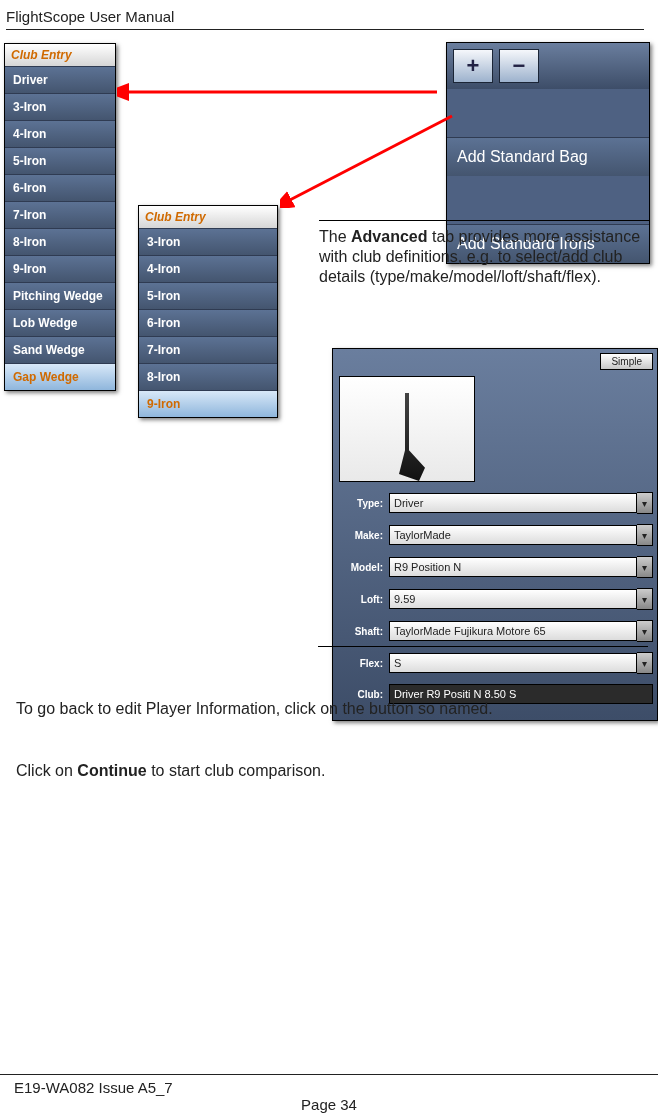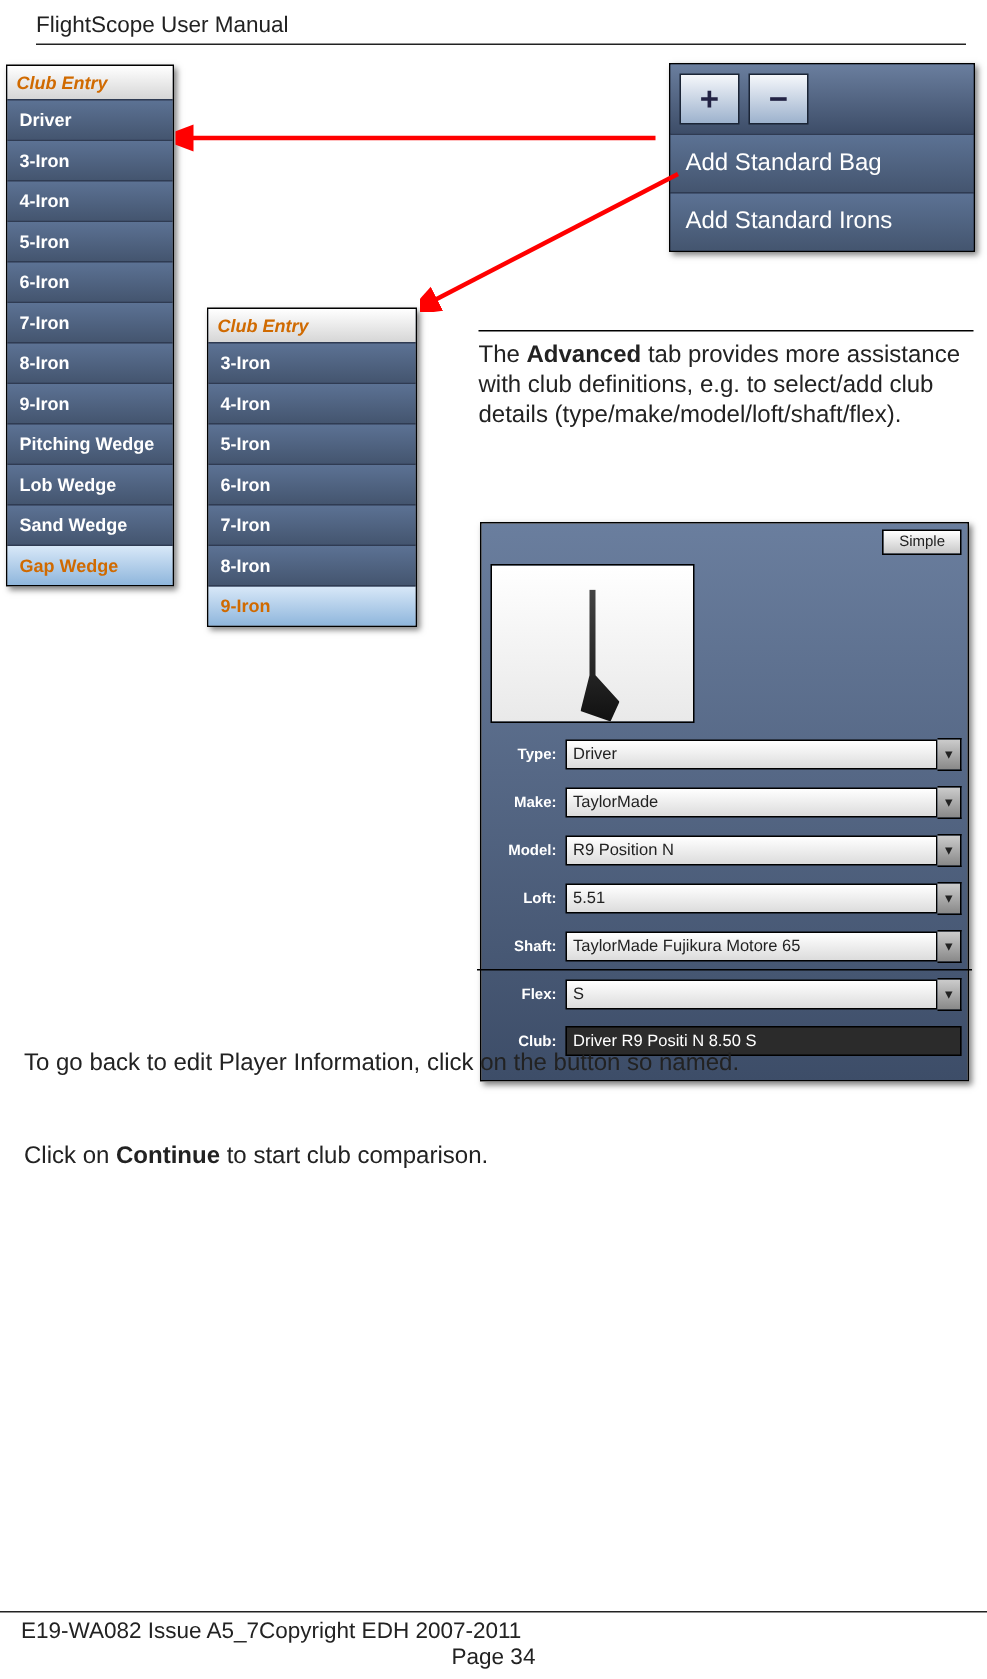--- a/index.html
+++ b/index.html
@@ -11,21 +11,21 @@
   --ink:#111;
 }
 *{box-sizing:border-box}
 html,body{margin:0;padding:0}
 body{
   width:658px;height:1119px;
   font-family:Verdana,Geneva,sans-serif;
   font-size:15px;color:#222;
   position:relative;background:#fff;
 }
-.page{padding:8px 14px 0 24px;position:relative;height:100%}
+.page{padding:8px 14px 0 6px;position:relative;height:100%}
 .run-head{font-size:15px;margin-bottom:4px}
 hr.head-rule{border:none;border-top:1px solid #222;margin:0 0 8px 0}
 
 
 .clublist{
   position:absolute;
   background:linear-gradient(180deg,#5d7192,#4b5d7c);
   border:1px solid #000;
   box-shadow:2px 2px 4px rgba(0,0,0,.5);
 }
@@ -65,36 +65,36 @@
   width:40px;height:34px;border:1px solid #1b2536;
   background:linear-gradient(180deg,#f5f7fb,#9db2cd);
   display:flex;align-items:center;justify-content:center;
   font-size:22px;font-weight:bold;color:#224;
   cursor:pointer;
 }
 .optrow{
   border-top:1px solid #2f3b52;
   background:linear-gradient(180deg,#5c7294,#44556f);
   color:#fff;font-size:16px;
-  padding:10px 10px;cursor:pointer;
+  padding:10px 10px;cursor:pointer;margin-top:48px;
 }
 
 
 .arrow-red{position:absolute;pointer-events:none}
 
 
 #adv-block{
   position:absolute;left:319px;top:220px;width:330px;
   font-size:16px;line-height:1.25;
 }
 #adv-block hr{border:none;border-top:1px solid #000;margin:0 0 6px 0}
 
 
 #adv-panel{
-  position:absolute;left:320px;top:348px;width:326px;
+  position:absolute;left:332px;top:348px;width:326px;
   border:1px solid #000;
   background:linear-gradient(180deg,#6a7e9e,#3d4d68);
   box-shadow:2px 2px 4px rgba(0,0,0,.5);
 }
 #adv-panel .mode{
   display:flex;justify-content:flex-end;padding:4px 4px 2px 4px;
 }
 .mode-btn{
   background:linear-gradient(180deg,#fff,#c7c7c7);
   border:1px solid #000;font-size:10px;
@@ -236,21 +236,21 @@
         <div class="val">TaylorMade</div>
         <div class="dd">▾</div>
       </div>
       <div class="fr">
         <div class="lbl">Model:</div>
         <div class="val">R9 Position N</div>
         <div class="dd">▾</div>
       </div>
       <div class="fr">
         <div class="lbl">Loft:</div>
-        <div class="val">5.51</div>
+        <div class="val">9.59</div>
         <div class="dd">▾</div>
       </div>
       <div class="fr">
         <div class="lbl">Shaft:</div>
         <div class="val">TaylorMade Fujikura Motore 65</div>
         <div class="dd">▾</div>
       </div>
       <div class="fr">
         <div class="lbl">Flex:</div>
         <div class="val">S</div>
@@ -265,17 +265,16 @@
   <hr class="adv-bottom" style="position:absolute;left:318px;top:640px;width:330px">
 
   <div id="bt1" class="bodytext">To go back to edit Player Information, click on the button so named.</div>
   <div id="bt2" class="bodytext">
     <span>Click on </span><b>Continue</b><span> to start club comparison.</span>
   </div>
 
   <div class="footer">
     <div class="top">
       <span>E19-WA082 Issue A5_7</span>
-      <span>Copyright EDH 2007-2011</span>
     </div>
     <div class="pg">Page 34</div>
   </div>
 </div>
 
 </body></html>

